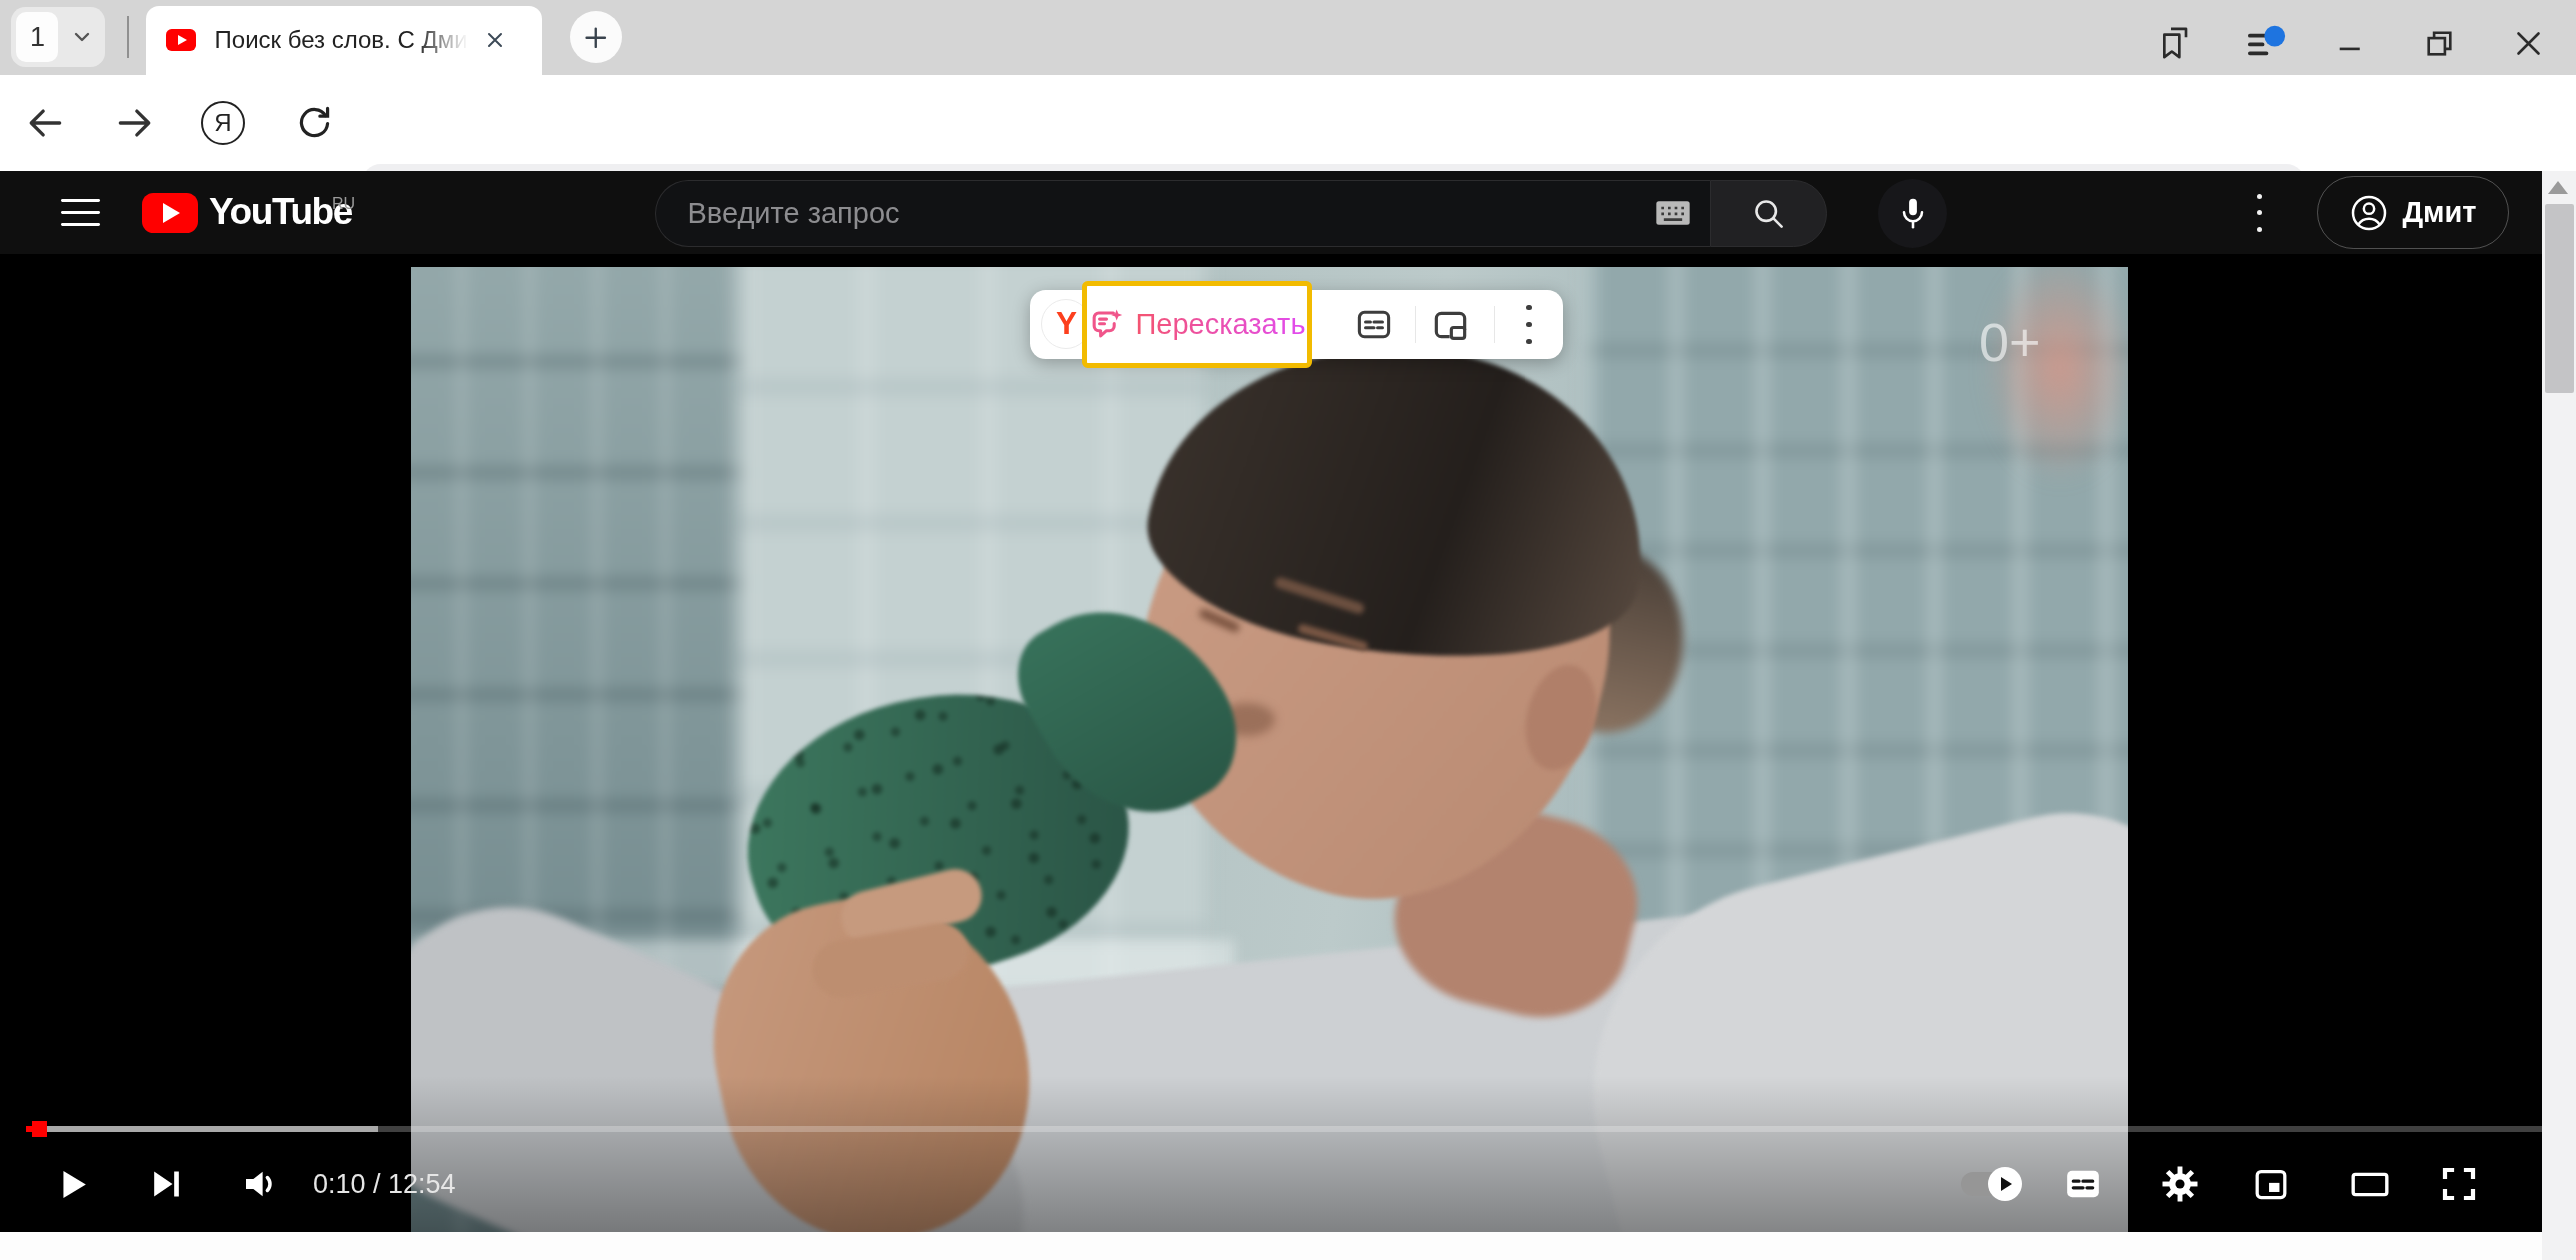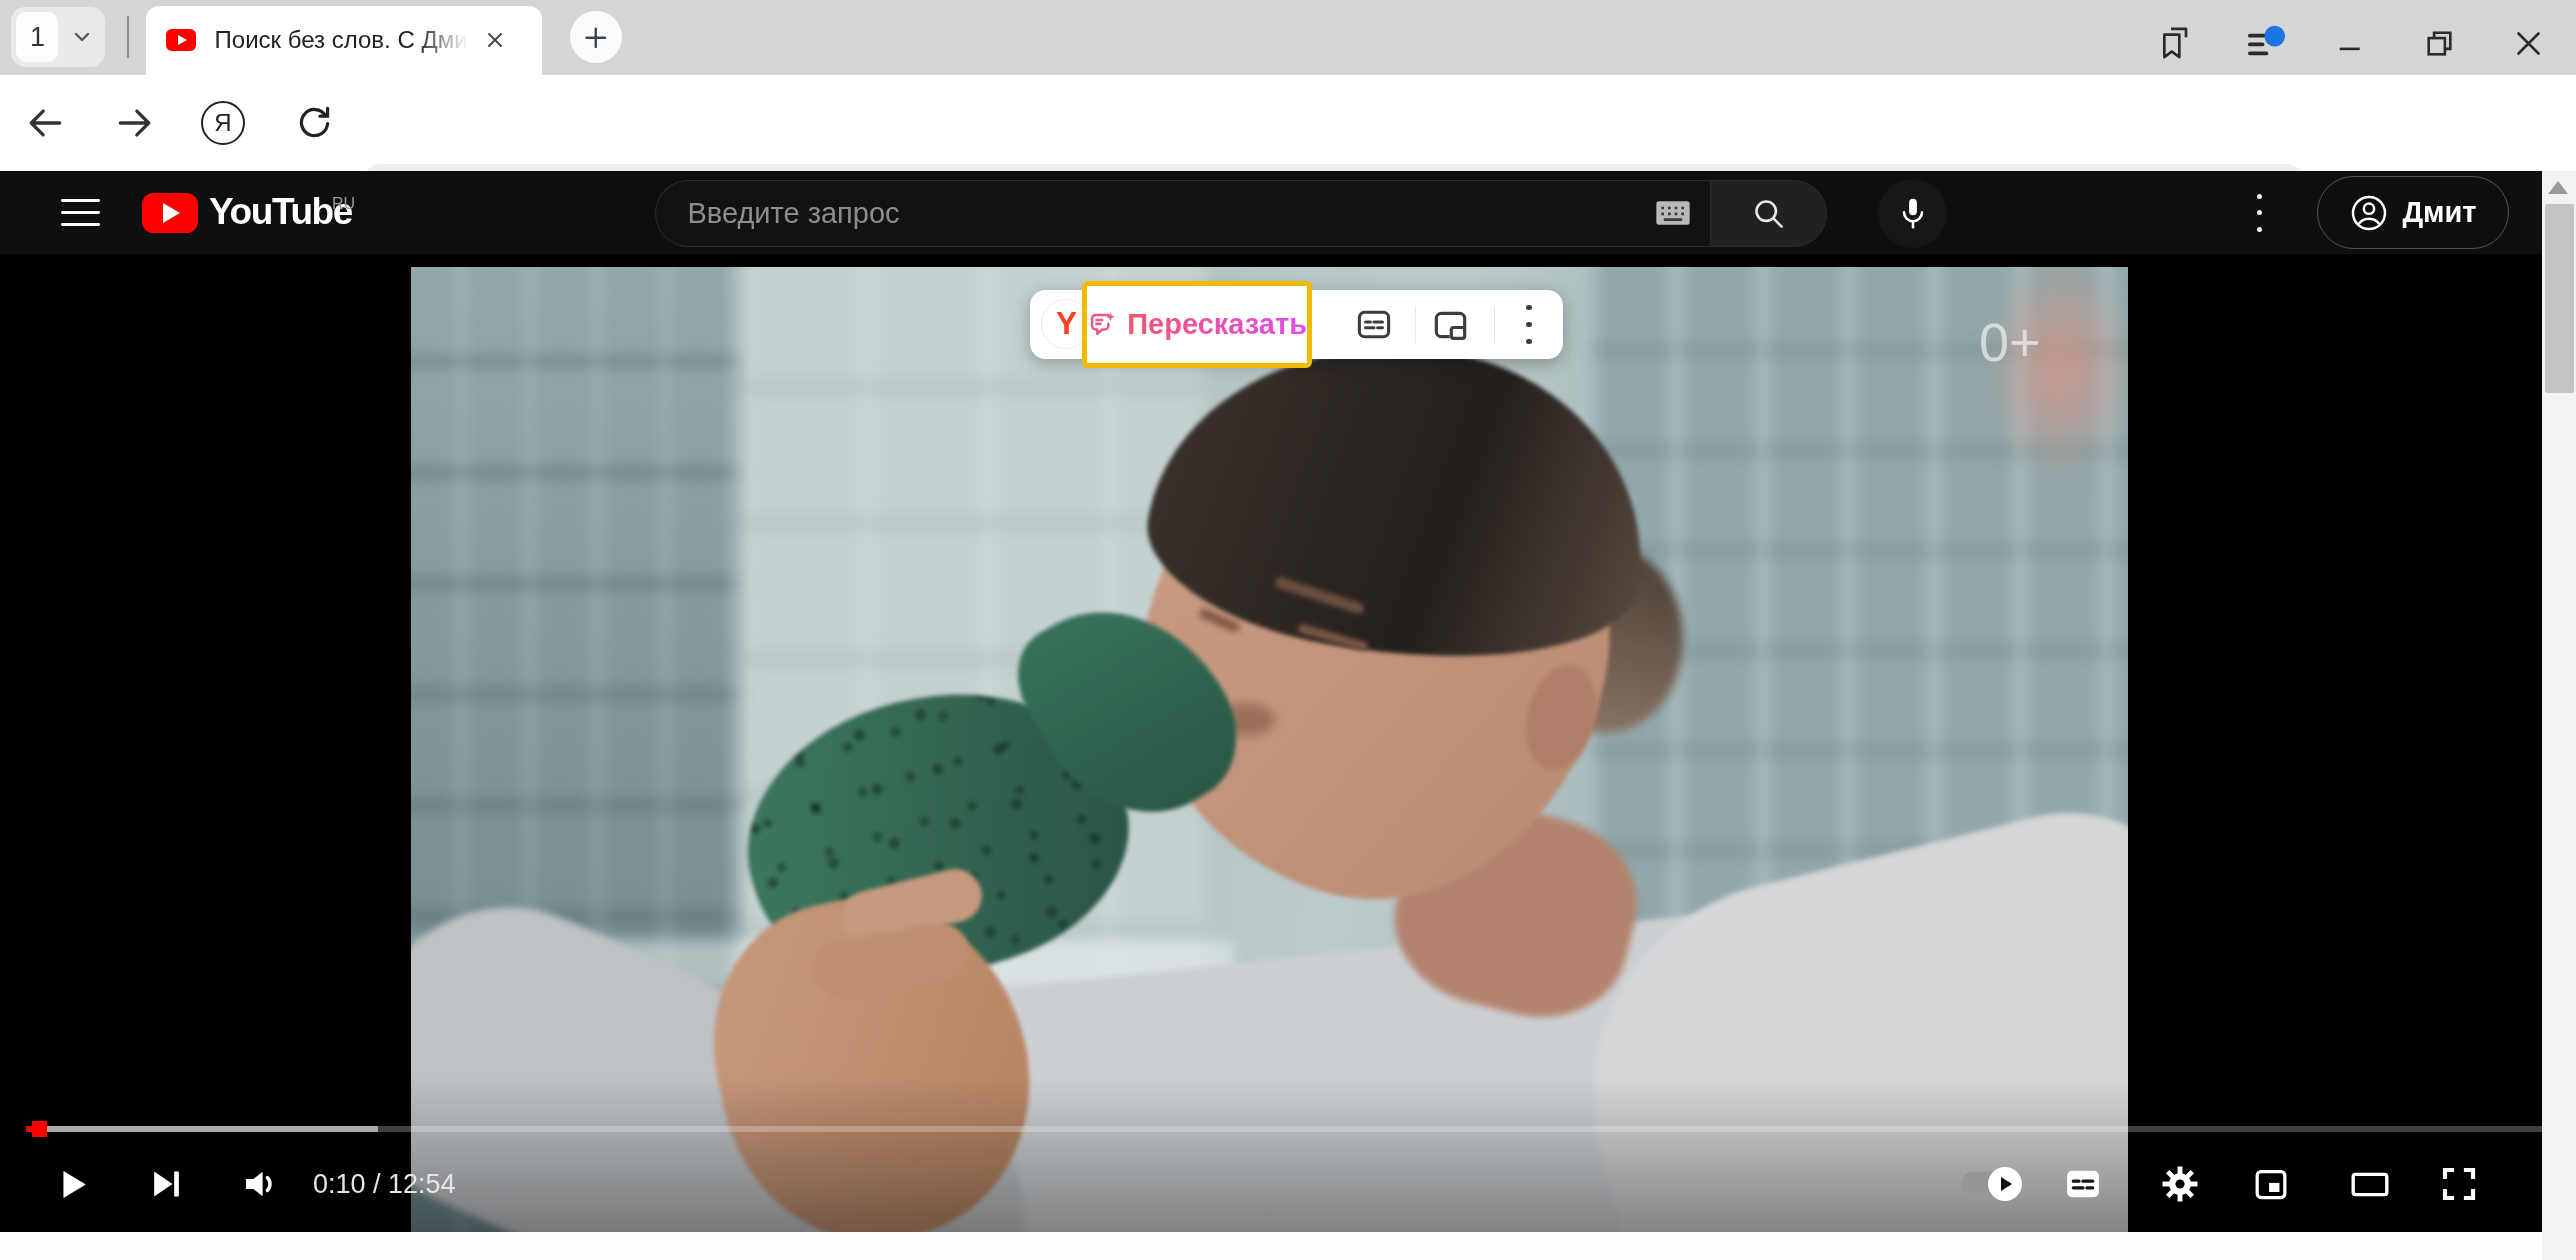--- a/index.html
+++ b/index.html
@@ -134,21 +134,21 @@
   .age-rating{position:absolute;left:1568px;top:44px;font-size:54px;font-weight:300;color:rgba(255,255,255,.6);}
 
   
   .overlay-pill{position:absolute;left:1030px;top:36px;width:533px;height:69px;background:#fff;border-radius:15.7px;
                 box-shadow:0 4.3px 18.6px rgba(0,0,0,.28);}
   .y-circle{position:absolute;left:11.4px;top:8.6px;width:50px;height:50px;border-radius:50%;border:1.4px solid #ebebeb;
             display:flex;align-items:center;justify-content:center;font-size:31.5px;font-weight:700;color:#fc3f1d;}
   .op-sep{position:absolute;top:15.7px;width:1.4px;height:37px;background:#e7e7e7;}
   .highlight-box{position:absolute;left:52px;top:-9.3px;width:230px;height:87px;background:#fff;
                  border:5.7px solid #f2bb00;border-radius:5.7px;display:flex;align-items:center;justify-content:center;gap:10px;}
-  .retell-label{font-size:29px;font-weight:700;background:linear-gradient(90deg,#f4546f 0%,#e14bf2 100%);
+  .retell-label{font-size:29px;font-weight:400;background:linear-gradient(90deg,#f4546f 0%,#e14bf2 100%);
                 -webkit-background-clip:text;background-clip:text;color:transparent;}
   .op-btn{position:absolute;top:13px;width:44px;height:43px;display:flex;align-items:center;justify-content:center;}
   .op-kebab .kebab i{background:#3d3d3d;}
 
   
   .progress{position:absolute;left:26px;top:872px;width:2524px;height:5.7px;background:rgba(255,255,255,.25);}
   .prog-buffer{position:absolute;left:0;top:0;width:352px;height:5.7px;background:rgba(255,255,255,.55);}
   .prog-played{position:absolute;left:0;top:0;width:10px;height:5.7px;background:#f00;}
   .prog-head{position:absolute;left:5.7px;top:-5px;width:15.7px;height:15.7px;background:#f00;}
   .pbtn{position:absolute;top:894px;width:86px;height:72px;display:flex;align-items:center;justify-content:center;}

